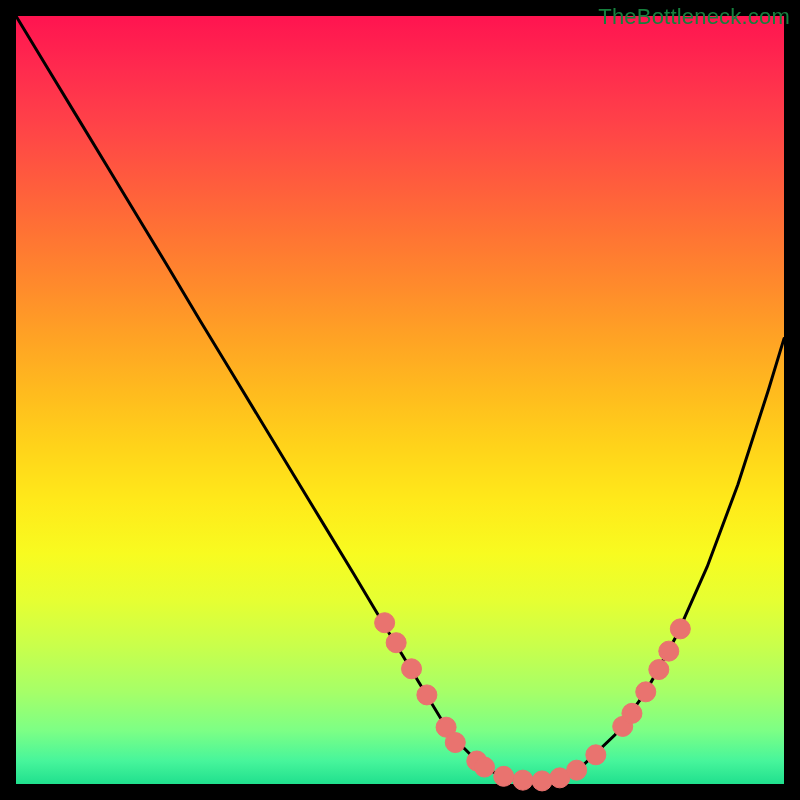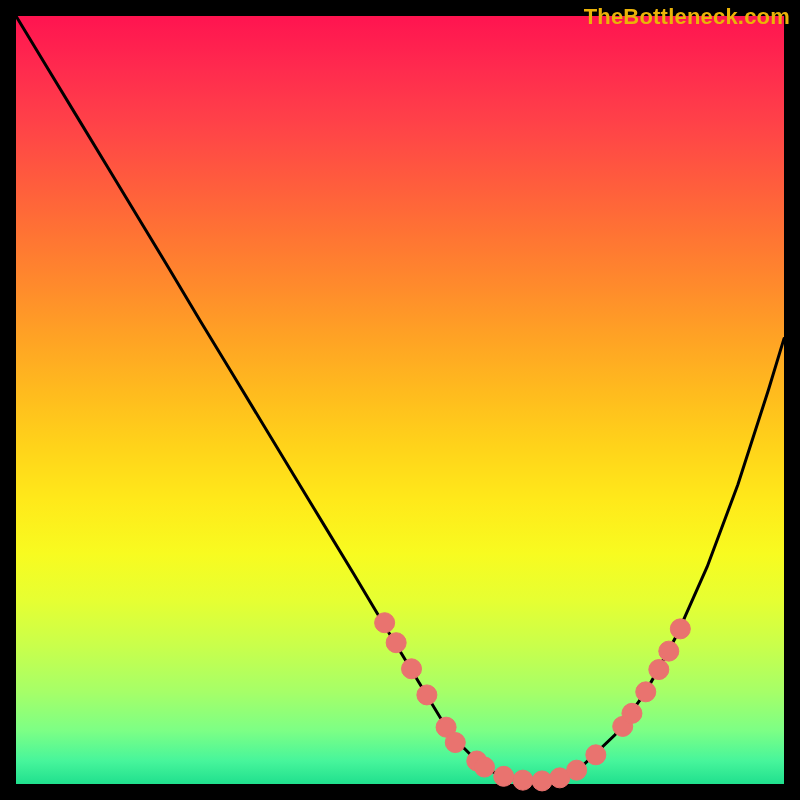--- a/index.html
+++ b/index.html
@@ -50,23 +50,23 @@
     left: 0;
     top: 0;
     width: 768px;
     height: 768px;
     overflow: visible;
   }
   .watermark {
     position: absolute;
     top: 4px;
     right: 10px;
-    color: #eab308;
+    color: #15803d;
     font-size: 22px;
-    font-weight: 700;
+    font-weight: 400;
     letter-spacing: 0.2px;
     user-select: none;
     pointer-events: none;
   }
 </style>
 </head>
 <body>
 
 <div class="stage">
   <div class="plot">

